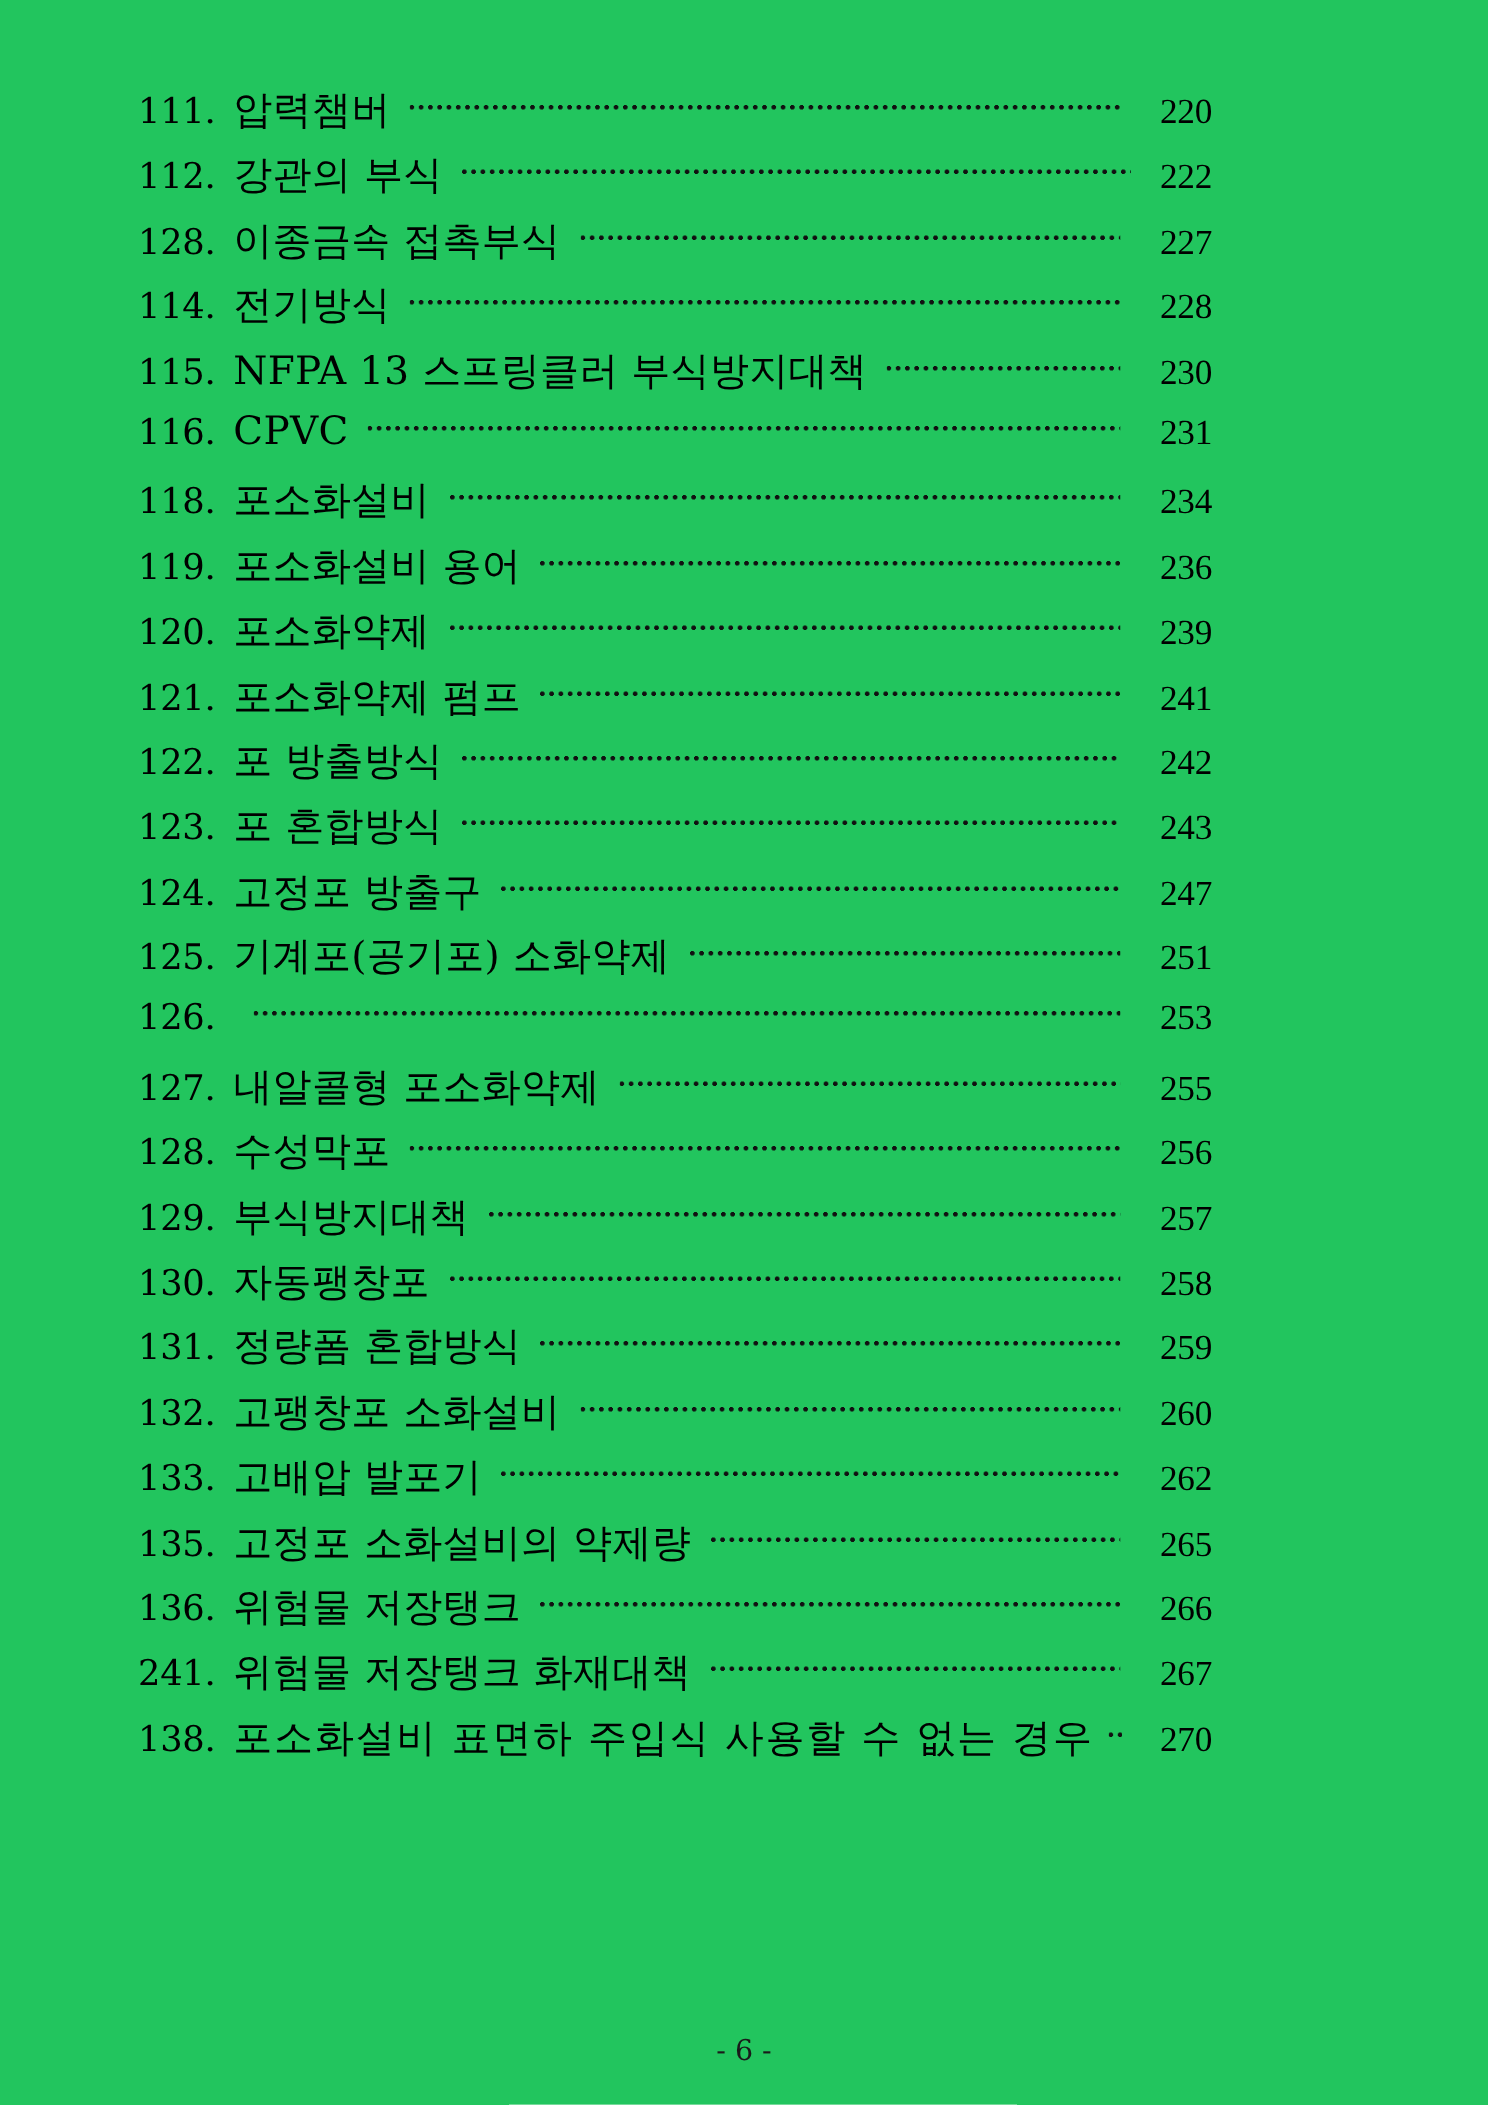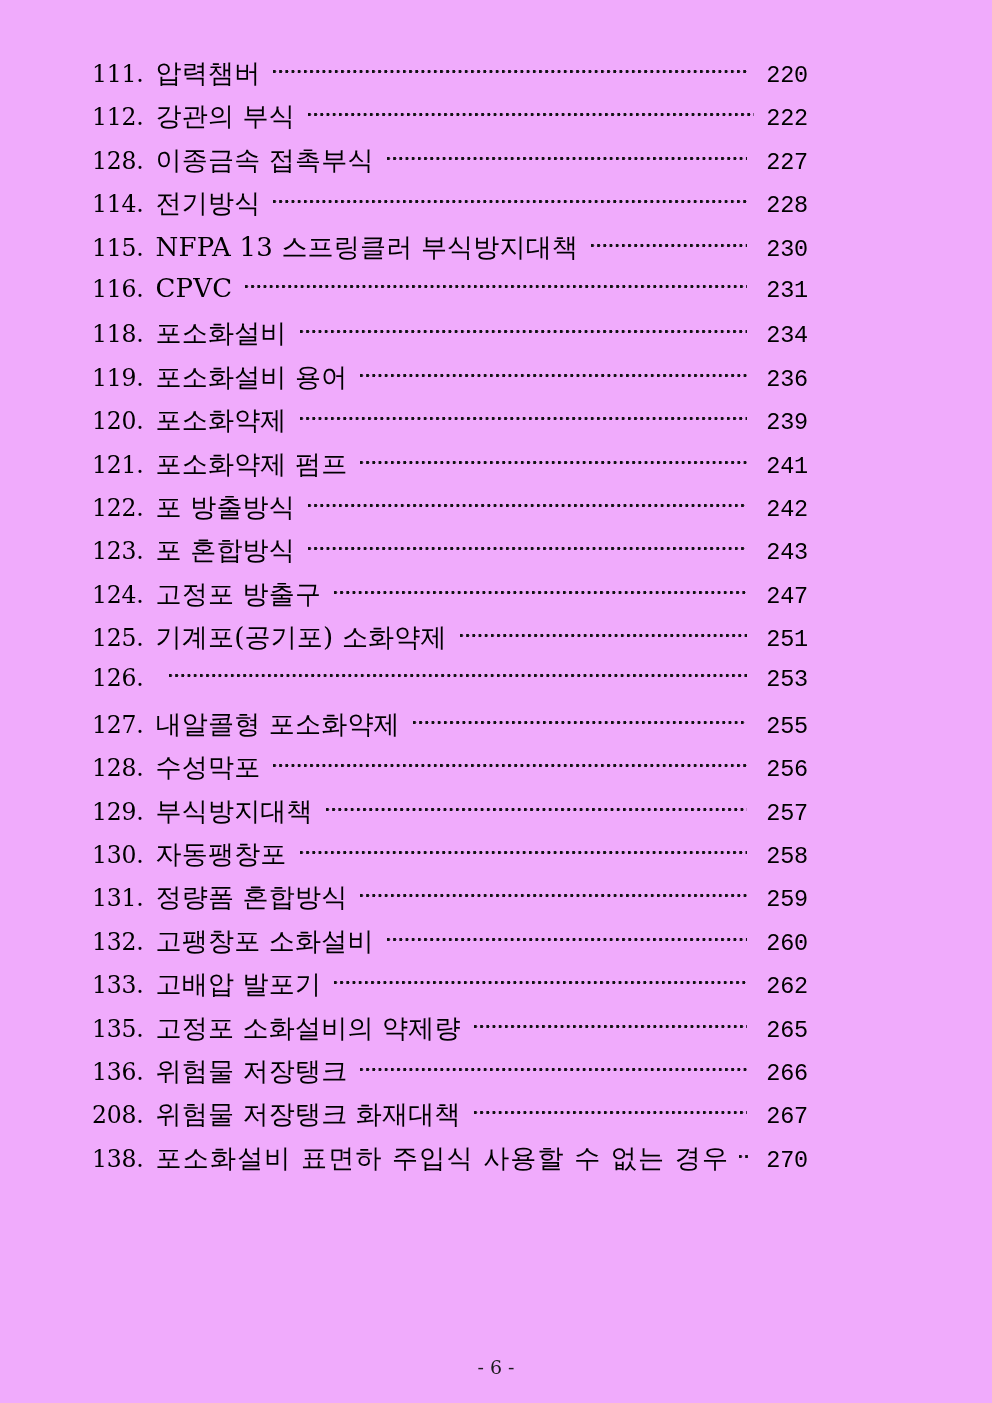--- a/index.html
+++ b/index.html
@@ -15,21 +15,21 @@
     color: #000000;
     overflow: hidden;
   }
 
   #page {
     position: absolute;
     left: 0;
     top: 0;
     width: 992px;
     height: 1403px;
-    background: #f0abfc;
+    background: #22c55e;
   }
 
   
   #toc-list {
     position: absolute;
     left: 92px;
     top: 56px;
     width: 716px;
   }
 
@@ -82,21 +82,21 @@
   .toc-entry.tight .toc-dots {
     margin-right: 0px;
   }
 
   .toc-page {
     flex: 0 0 auto;
     width: 54px;
     text-align: right;
     font-size: 23.5px;
     letter-spacing: -0.2px;
-    font-family: Liberation Mono, monospace;
+    font-family: Liberation Serif, serif;
   }
 
   
   .toc-entry.wide .toc-title { letter-spacing: 1.2px; }
   .toc-entry.wide .toc-dots { margin-left: 10px; margin-right: 6px; }
 
   
   #page-footer {
     position: absolute;
     left: 0;
@@ -251,21 +251,21 @@
         <span class="toc-dots"></span>
         <span class="toc-page">265</span>
       </div>
       <div class="toc-entry">
         <span class="toc-num">136.</span>
         <span class="toc-title">위험물 저장탱크</span>
         <span class="toc-dots"></span>
         <span class="toc-page">266</span>
       </div>
       <div class="toc-entry">
-        <span class="toc-num">208.</span>
+        <span class="toc-num">241.</span>
         <span class="toc-title">위험물 저장탱크 화재대책</span>
         <span class="toc-dots"></span>
         <span class="toc-page">267</span>
       </div>
       <div class="toc-entry wide">
         <span class="toc-num">138.</span>
         <span class="toc-title">포소화설비 표면하 주입식 사용할 수 없는 경우</span>
         <span class="toc-dots"></span>
         <span class="toc-page">270</span>
       </div>

